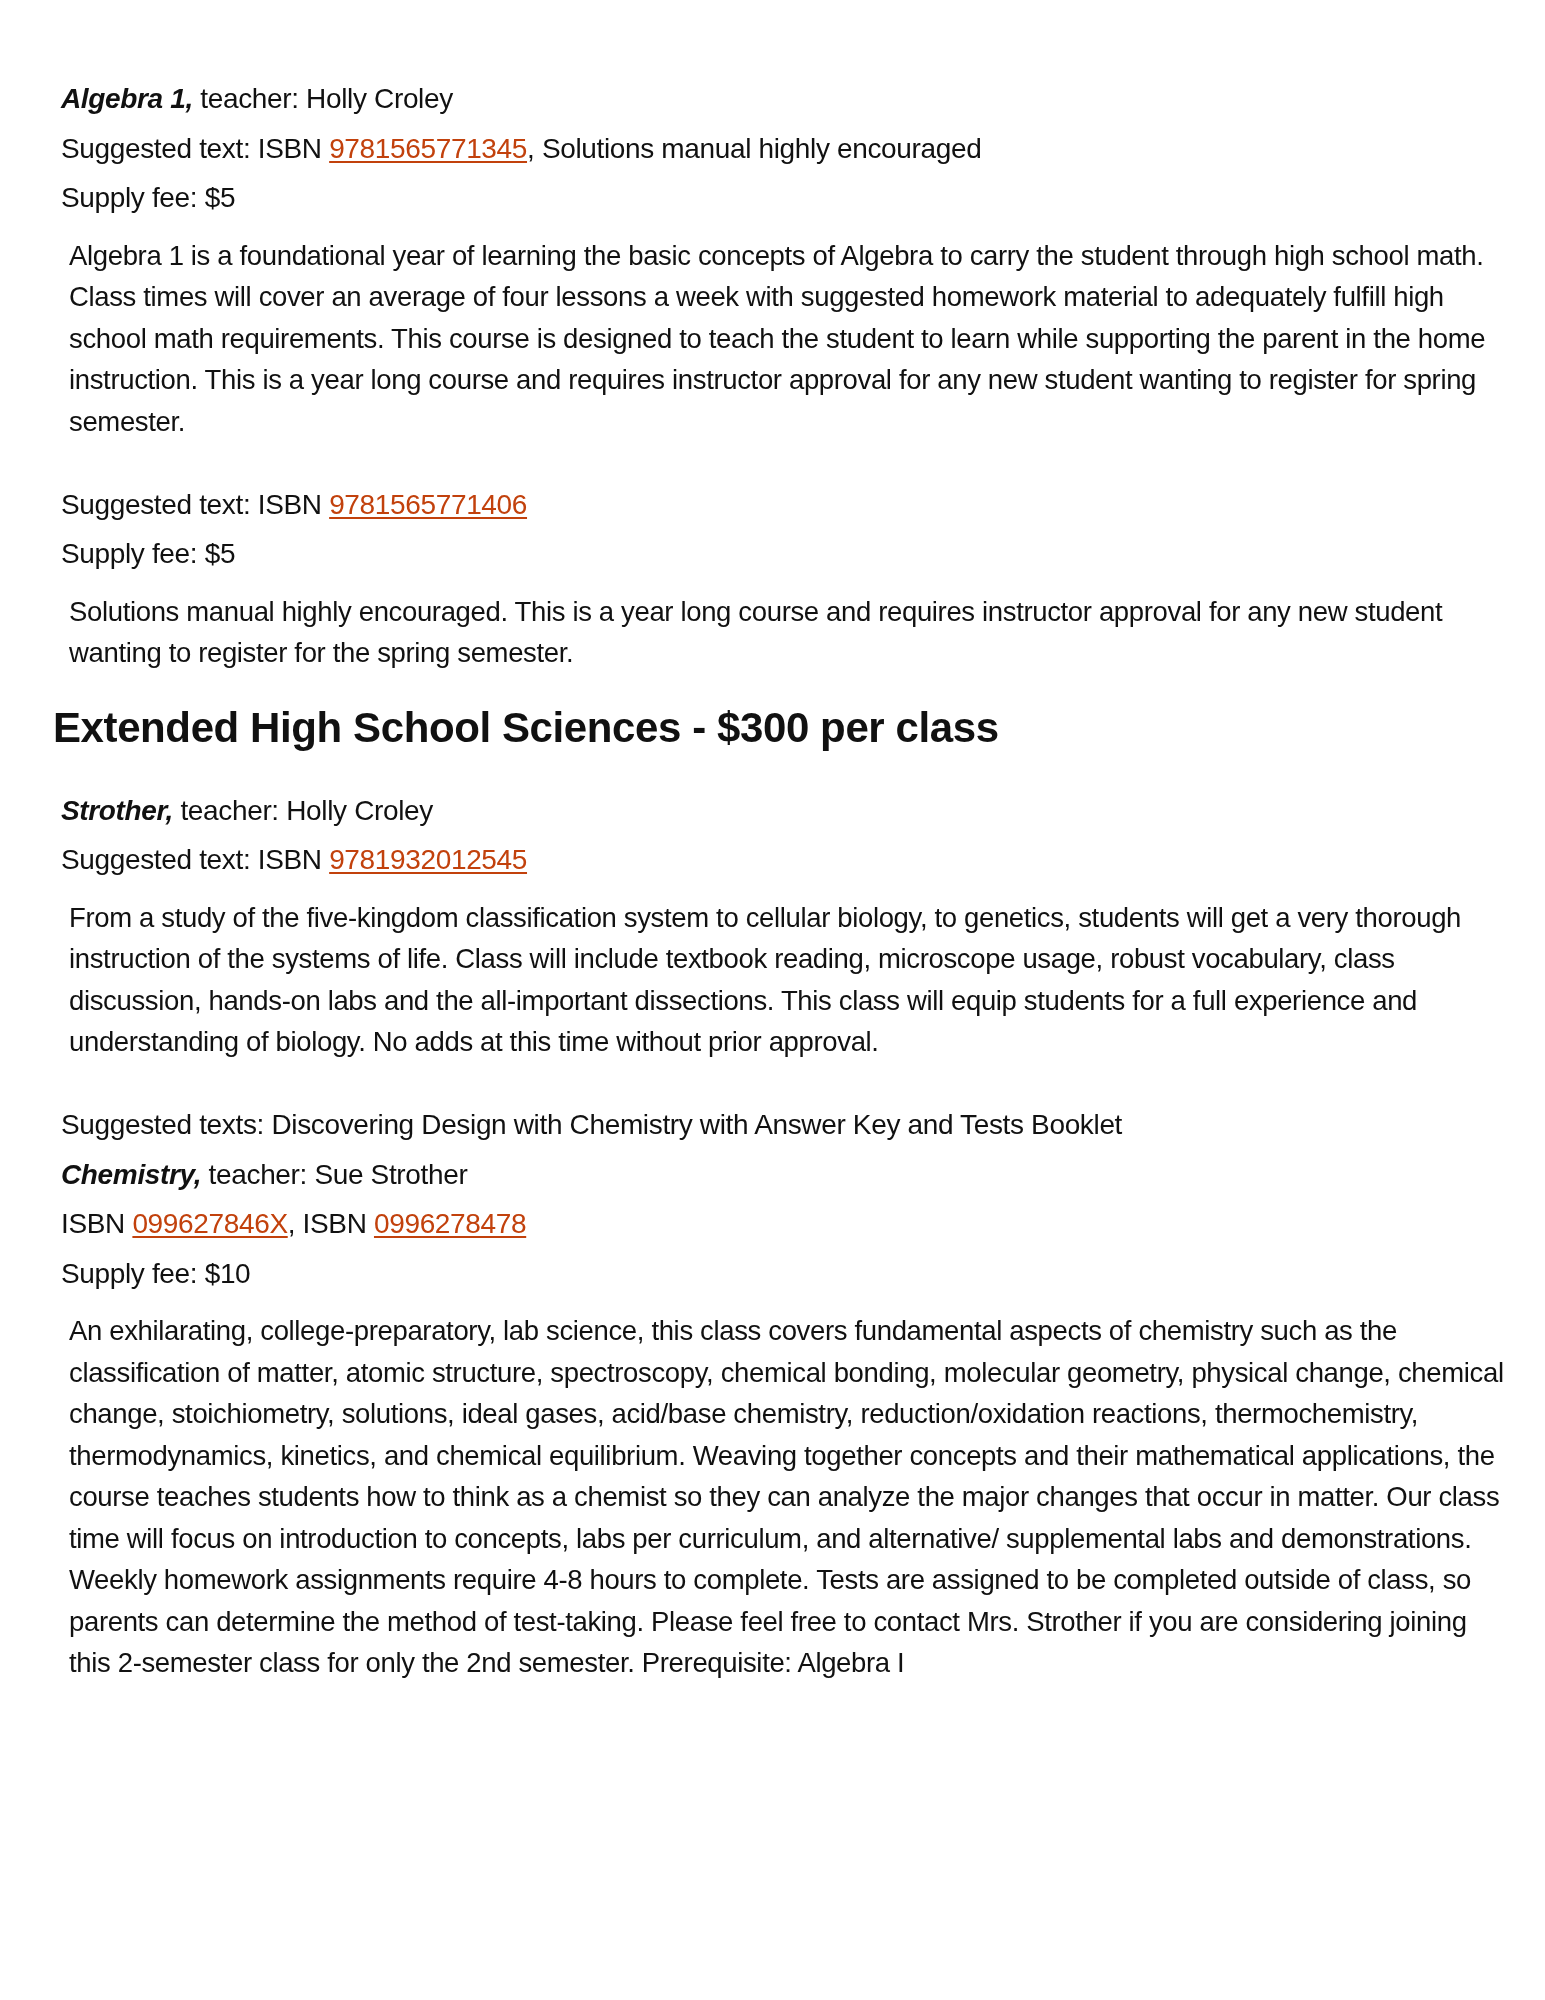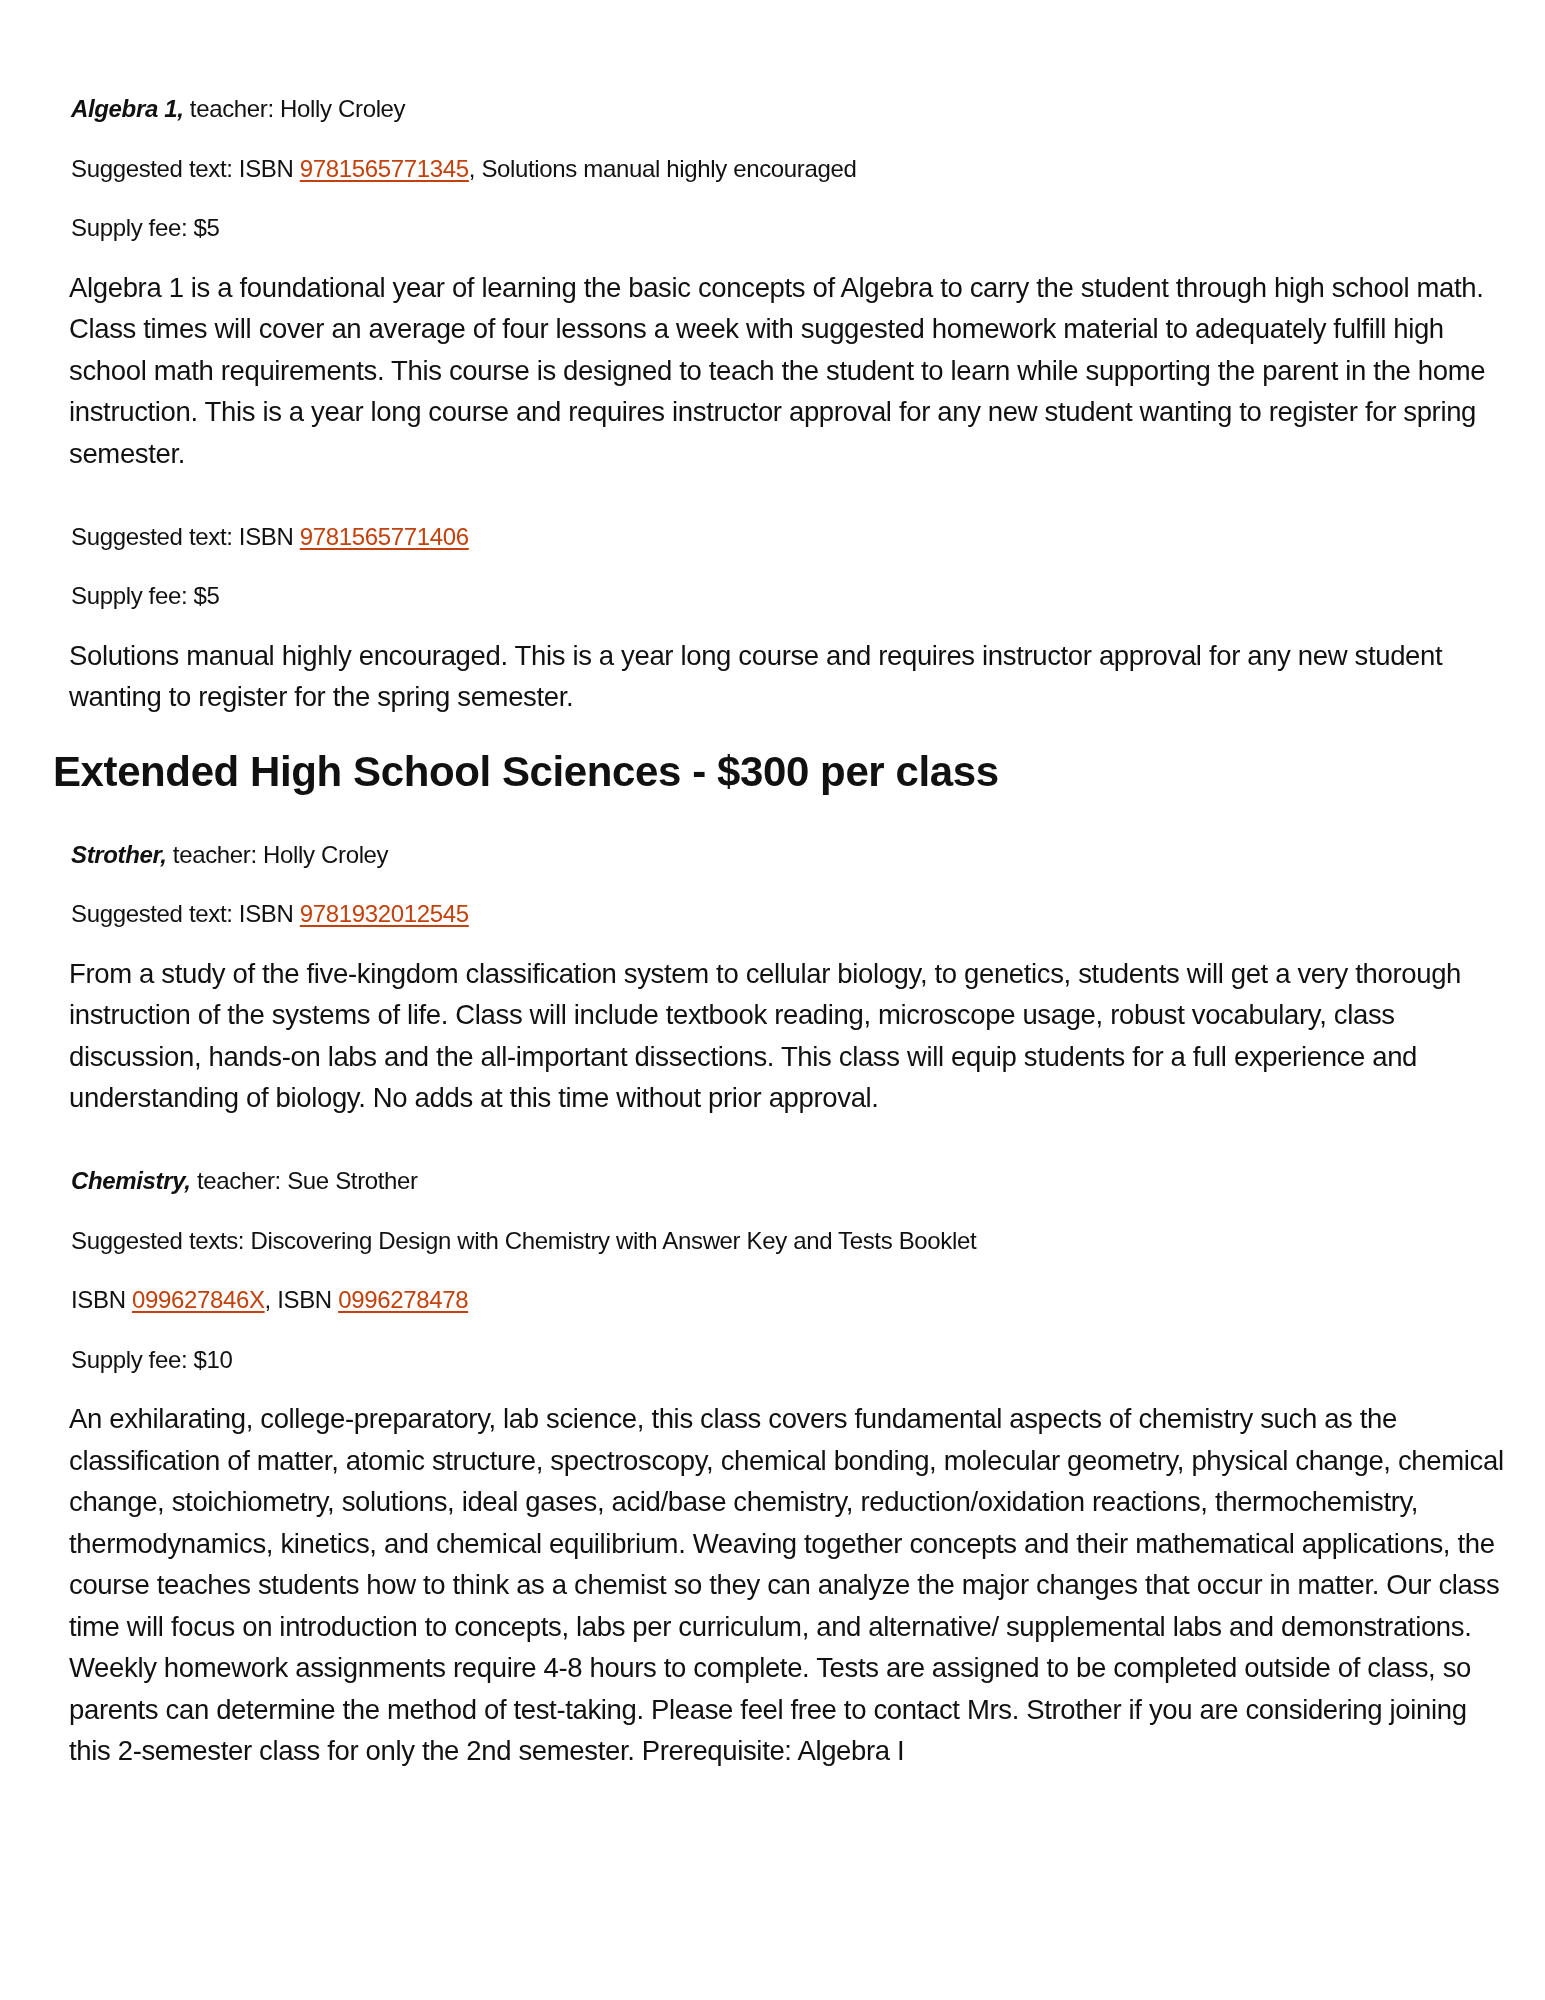--- a/index.html
+++ b/index.html
@@ -15,23 +15,23 @@
     font-family: "Liberation Sans", sans-serif;
     color: #111111;
   }
   .page {
     position: absolute;
     left: 53px;
     top: 70px;
     width: 1440px;
   }
   .line {
-    font-size: 24px;
+    font-size: 28px;
     line-height: 41.5px;
-    margin: 18px;
+    margin: 8px;
     white-space: nowrap;
     letter-spacing: -0.35px;
   }
   .para {
     font-size: 27.5px;
     line-height: 41.5px;
     margin: 16px;
     width: 1445px;
     letter-spacing: -0.35px;
   }
@@ -86,24 +86,24 @@
     <p class="line">
       <span class="course-name">Strother,</span><span> teacher: Holly Croley</span>
     </p>
     <p class="line">
       <span>Suggested text: ISBN </span><a class="isbn-link">9781932012545</a>
     </p>
     <p class="para">From a study of the five-kingdom classification system to cellular biology, to genetics, students will get a very thorough instruction of the systems of life. Class will include textbook reading, microscope usage, robust vocabulary, class discussion, hands-on labs and the all-important dissections. This class will equip students for a full experience and understanding of biology. No adds at this time without prior approval.</p>
   </div>
 
   <div class="course">
+    <p class="line">Suggested texts: Discovering Design with Chemistry with Answer Key and Tests Booklet</p>
     <p class="line">
       <span class="course-name">Chemistry,</span><span> teacher: Sue Strother</span>
     </p>
-    <p class="line">Suggested texts: Discovering Design with Chemistry with Answer Key and Tests Booklet</p>
     <p class="line">
       <span>ISBN </span><a class="isbn-link">099627846X</a><span>, ISBN </span><a class="isbn-link">0996278478</a>
     </p>
     <p class="line">Supply fee: $10</p>
     <p class="para">An exhilarating, college-preparatory, lab science, this class covers fundamental aspects of chemistry such as the classification of matter, atomic structure, spectroscopy, chemical bonding, molecular geometry, physical change, chemical change, stoichiometry, solutions, ideal gases, acid/base chemistry, reduction/oxidation reactions, thermochemistry, thermodynamics, kinetics, and chemical equilibrium. Weaving together concepts and their mathematical applications, the course teaches students how to think as a chemist so they can analyze the major changes that occur in matter. Our class time will focus on introduction to concepts, labs per curriculum, and alternative/ supplemental labs and demonstrations. Weekly homework assignments require 4-8 hours to complete. Tests are assigned to be completed outside of class, so parents can determine the method of test-taking. Please feel free to contact Mrs. Strother if you are considering joining this 2-semester class for only the 2nd semester. Prerequisite: Algebra I</p>
   </div>
 
 </div>
 
 </body></html>

